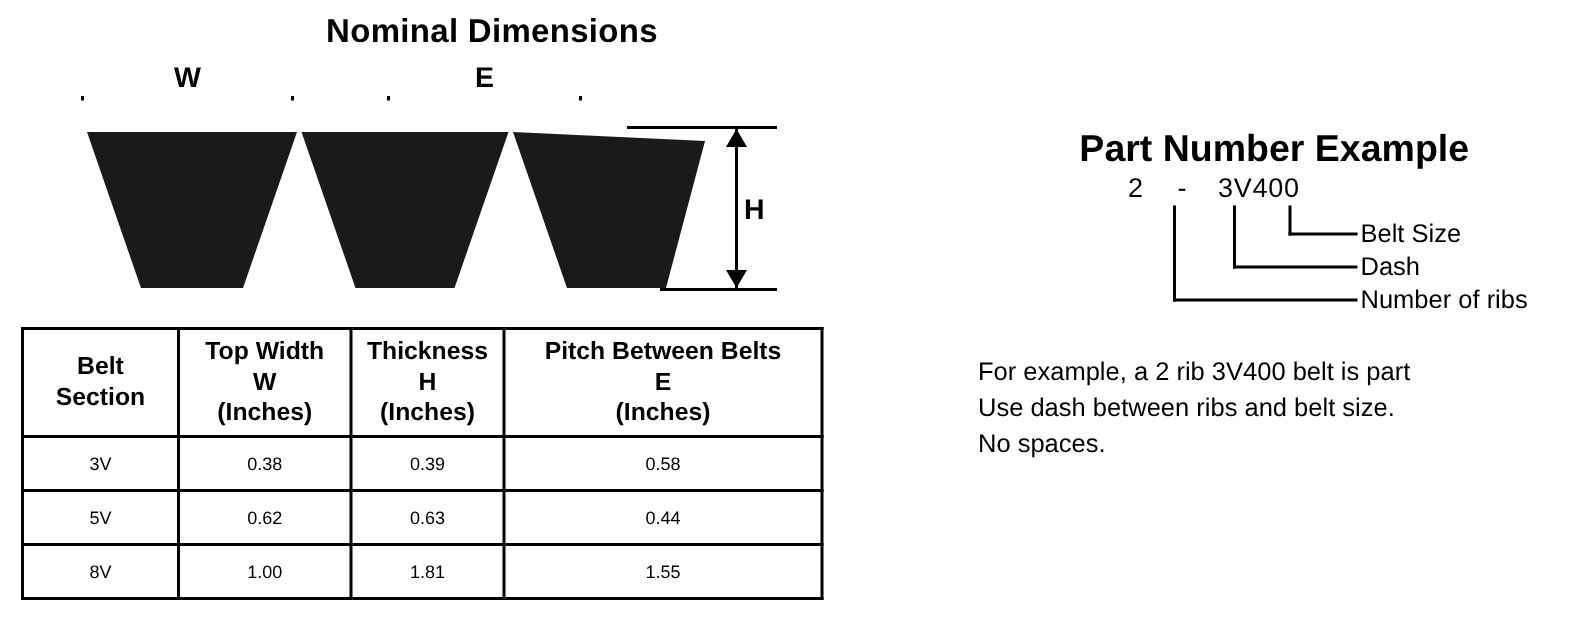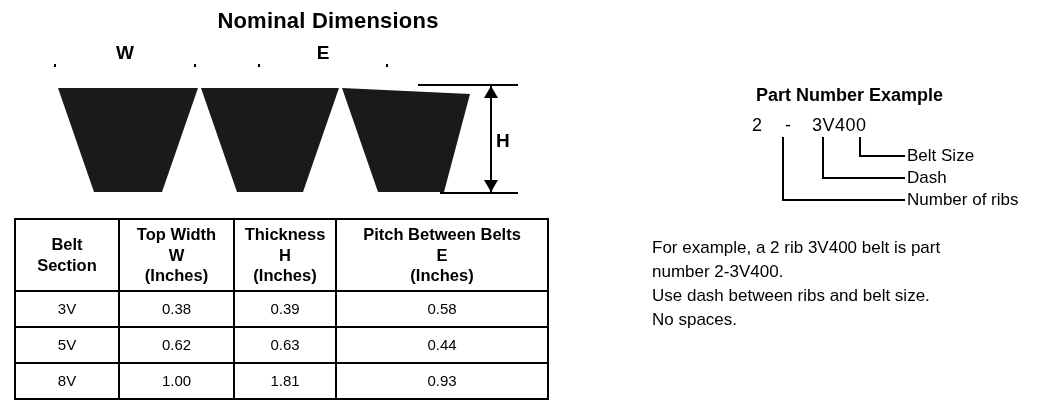--- a/index.html
+++ b/index.html
@@ -177,42 +177,42 @@
     line-height: 1.25;
     padding: 4px 8px;
     font-size: 16.5px;
   }
   #belt-table thead th .unit {
     font-weight: bold;
   }
   #belt-table tbody td {
     font-weight: normal;
     height: 30px;
-    font-size: 15px;
+    font-size: 12px;
   }
   #belt-table col.c0 { width: 104px; }
   #belt-table col.c1 { width: 115px; }
   #belt-table col.c2 { width: 102px; }
   #belt-table col.c3 { width: 212px; }
 
   
   #right-panel {
     position: absolute;
     left: 652px;
     top: 0;
     width: 412px;
     height: 412px;
   }
   #part-title {
     position: absolute;
     left: 0;
     top: 85px;
     width: 395px;
     text-align: center;
-    font-size: 18px;
+    font-size: 25px;
     font-weight: bold;
   }
   #part-number {
     position: absolute;
     left: 100px;
     top: 115px;
     font-size: 18px;
     letter-spacing: 0.5px;
   }
   #part-number .pn-ribs { position: absolute; left: 0; top: 0; }
@@ -333,21 +333,21 @@
         <tr>
           <td>5V</td>
           <td>0.62</td>
           <td>0.63</td>
           <td>0.44</td>
         </tr>
         <tr>
           <td>8V</td>
           <td>1.00</td>
           <td>1.81</td>
-          <td>0.93</td>
+          <td>1.55</td>
         </tr>
       </tbody>
     </table>
   </div>
 
   <div id="right-panel">
 
     <div id="part-title">Part Number Example</div>
 
     <div id="part-number">
@@ -363,19 +363,18 @@
     <div class="leader v" style="left:170px; top:137px; height:42px;"></div>
     <div class="leader h" style="left:170px; top:177px; width:83px;"></div>
     <div class="callout" style="left:255px; top:168px;">Dash</div>
 
     <div class="leader v" style="left:130px; top:137px; height:64px;"></div>
     <div class="leader h" style="left:130px; top:199px; width:123px;"></div>
     <div class="callout" style="left:255px; top:190px;">Number of ribs</div>
 
     <div id="example-text">
       <div>For example, a 2 rib 3V400 belt is part</div>
-      <div>number 2-3V400.</div>
       <div>Use dash between ribs and belt size.</div>
       <div>No spaces.</div>
     </div>
   </div>
 
 </div>
 
 </body></html>

